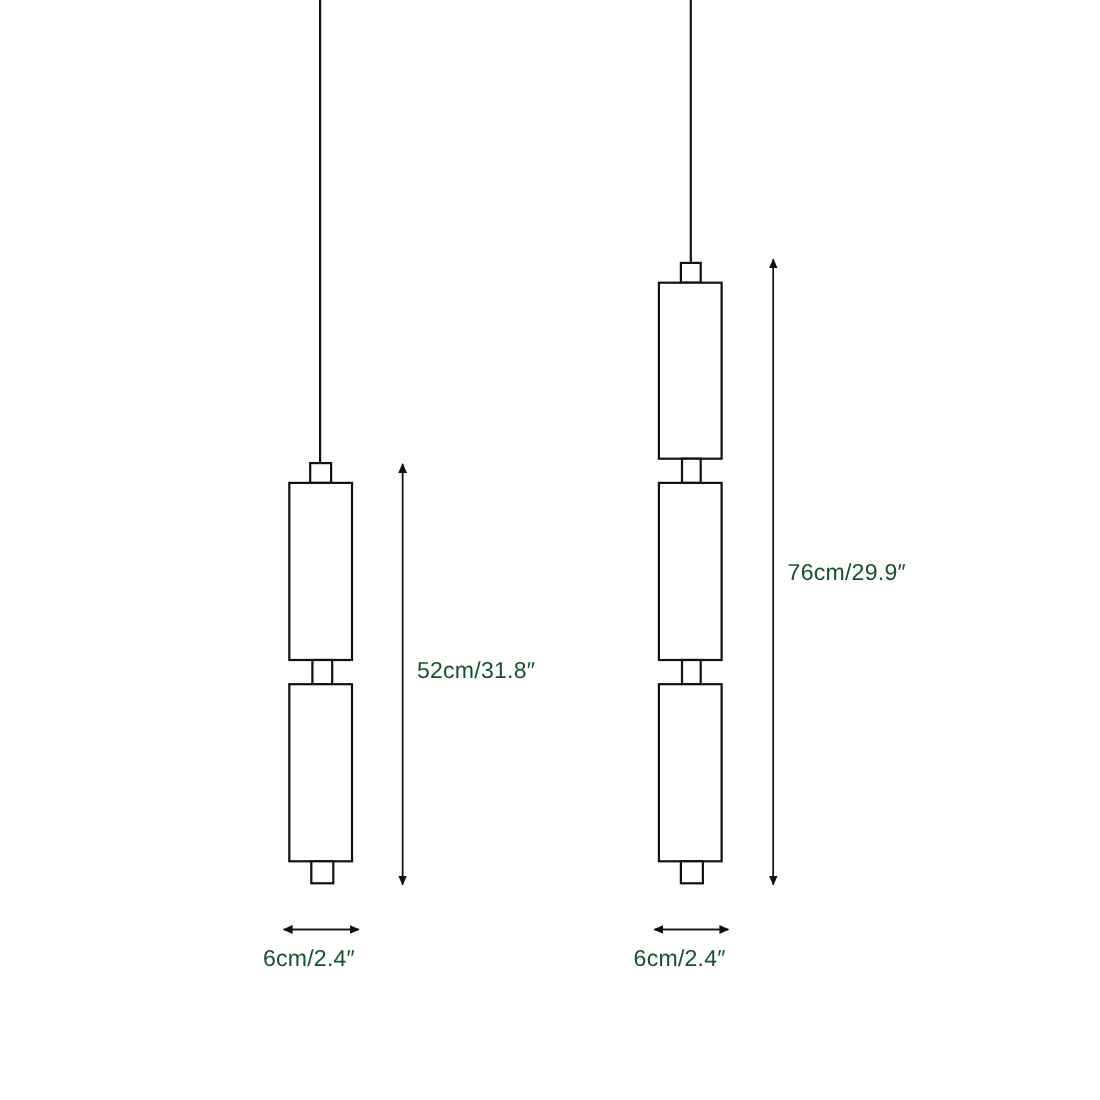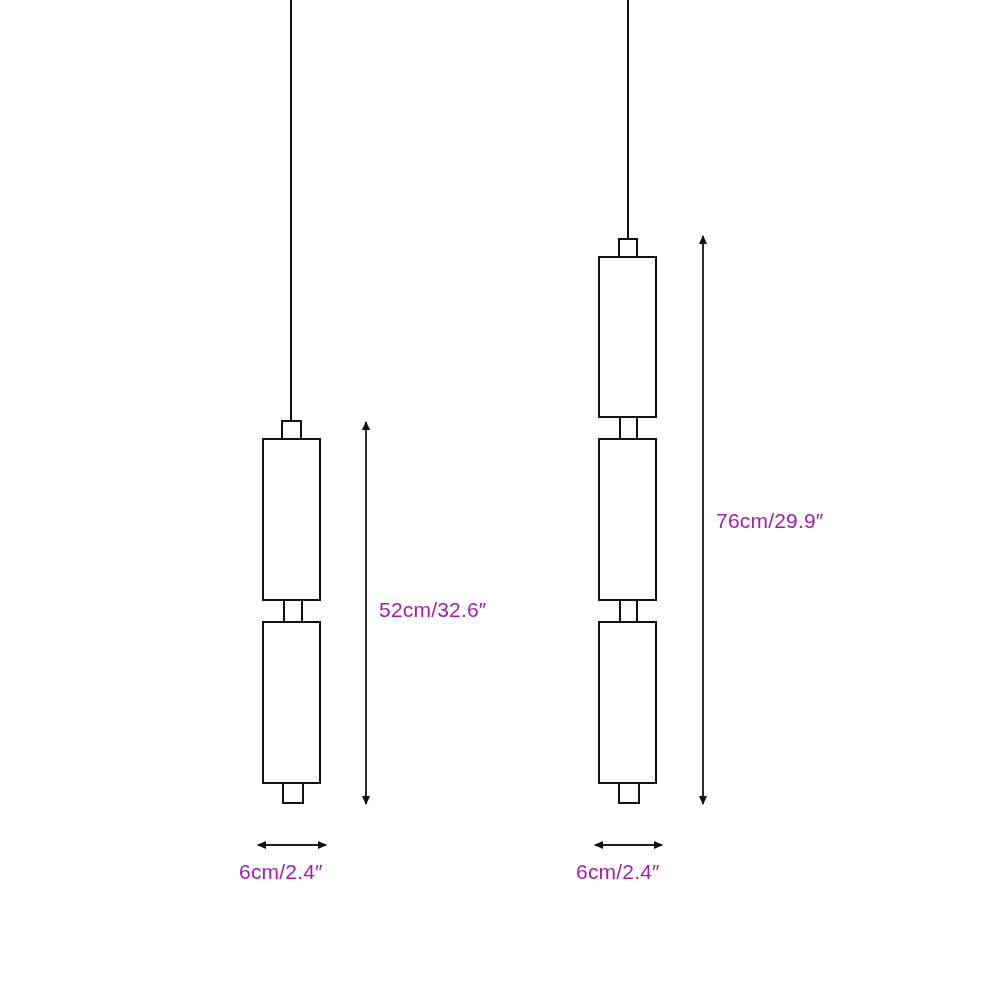--- a/index.html
+++ b/index.html
@@ -1,18 +1,18 @@
 <!DOCTYPE html>
 <html><head>
 <meta charset="utf-8">
 <style>
   html,body{margin:0;padding:0;background:#ffffff;}
   body{width:1000px;height:1000px;position:relative;overflow:hidden;font-family:"Liberation Sans",sans-serif;}
   svg{position:absolute;left:0;top:0;}
-  .lbl{position:absolute;font-size:21px;color:#a21caf;white-space:nowrap;letter-spacing:0.2px;}
+  .lbl{position:absolute;font-size:21px;color:#14532d;white-space:nowrap;letter-spacing:0.2px;}
 </style>
 </head>
 <body>
 
 <svg width="1000" height="1000" viewBox="0 0 1000 1000">
   <defs>
     <marker id="ah" markerWidth="10" markerHeight="10" refX="8" refY="5" orient="auto" markerUnits="userSpaceOnUse">
       <path d="M0,1 L9,5 L0,9 Z" fill="#111"></path>
     </marker>
   </defs>
@@ -47,16 +47,16 @@
   <g>
     <line x1="703" y1="804" x2="703" y2="236" stroke="#111" stroke-width="1.3" marker-end="url(#ah)"></line>
     <line x1="703" y1="236" x2="703" y2="804" stroke="#111" stroke-width="1.3" marker-end="url(#ah)"></line>
   </g>
   <g>
     <line x1="595" y1="845" x2="662" y2="845" stroke="#111" stroke-width="1.3" marker-end="url(#ah)"></line>
     <line x1="662" y1="845" x2="595" y2="845" stroke="#111" stroke-width="1.3" marker-end="url(#ah)"></line>
   </g>
 </svg>
 
-<div class="lbl" style="left:379px;top:598px;">52cm/32.6″</div>
+<div class="lbl" style="left:379px;top:598px;">52cm/31.8″</div>
 <div class="lbl" style="left:239px;top:860px;">6cm/2.4″</div>
 <div class="lbl" style="left:716px;top:509px;">76cm/29.9″</div>
 <div class="lbl" style="left:576px;top:860px;">6cm/2.4″</div>
 
 </body></html>

